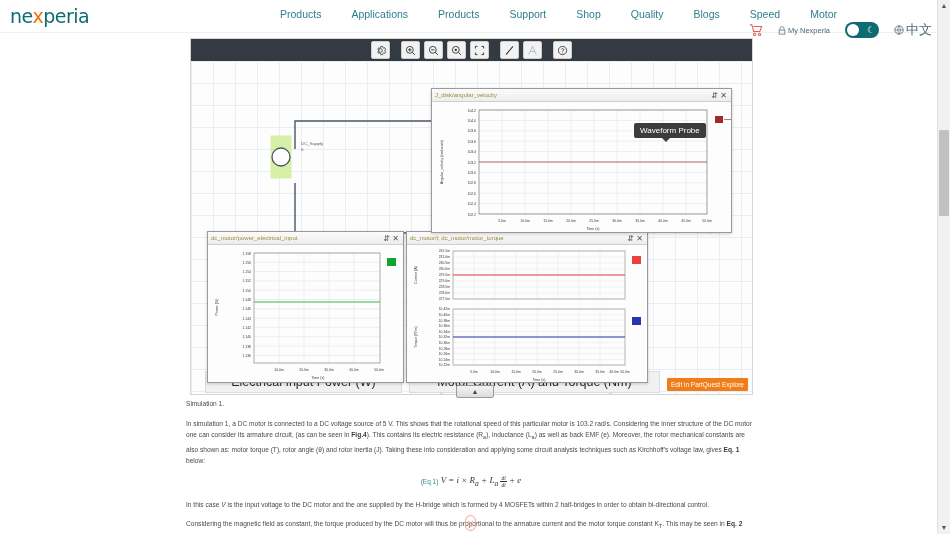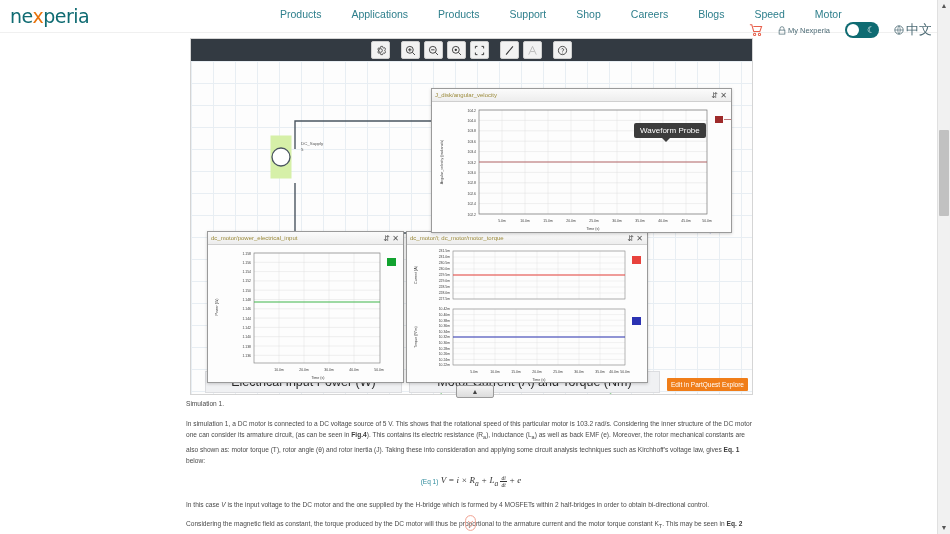--- a/index.html
+++ b/index.html
@@ -253,21 +253,21 @@
     <div class="logo">
       <span>ne</span><span class="x">x</span><span>peria</span>
     </div>
 
     <nav class="main-nav">
       <a href="#">Products</a>
       <a href="#">Applications</a>
       <a href="#">Products</a>
       <a href="#">Support</a>
       <a href="#">Shop</a>
-      <a href="#">Careers</a>
+      <a href="#">Quality</a>
       <a href="#">Blogs</a>
       <a href="#">Speed</a>
       <a href="#">Motor</a>
     </nav>
 
     <div class="header-right">
       <span>
         <svg class="cart-icon" viewBox="0 0 16 16">
             <path d="M1 2h2.2l2.2 7.6h7l2-5.6H5" fill="none" stroke="#e8604c" stroke-width="1.2"></path>
             <circle cx="6.4" cy="13" r="1.3" fill="none" stroke="#e8604c" stroke-width="1.2"></circle>

